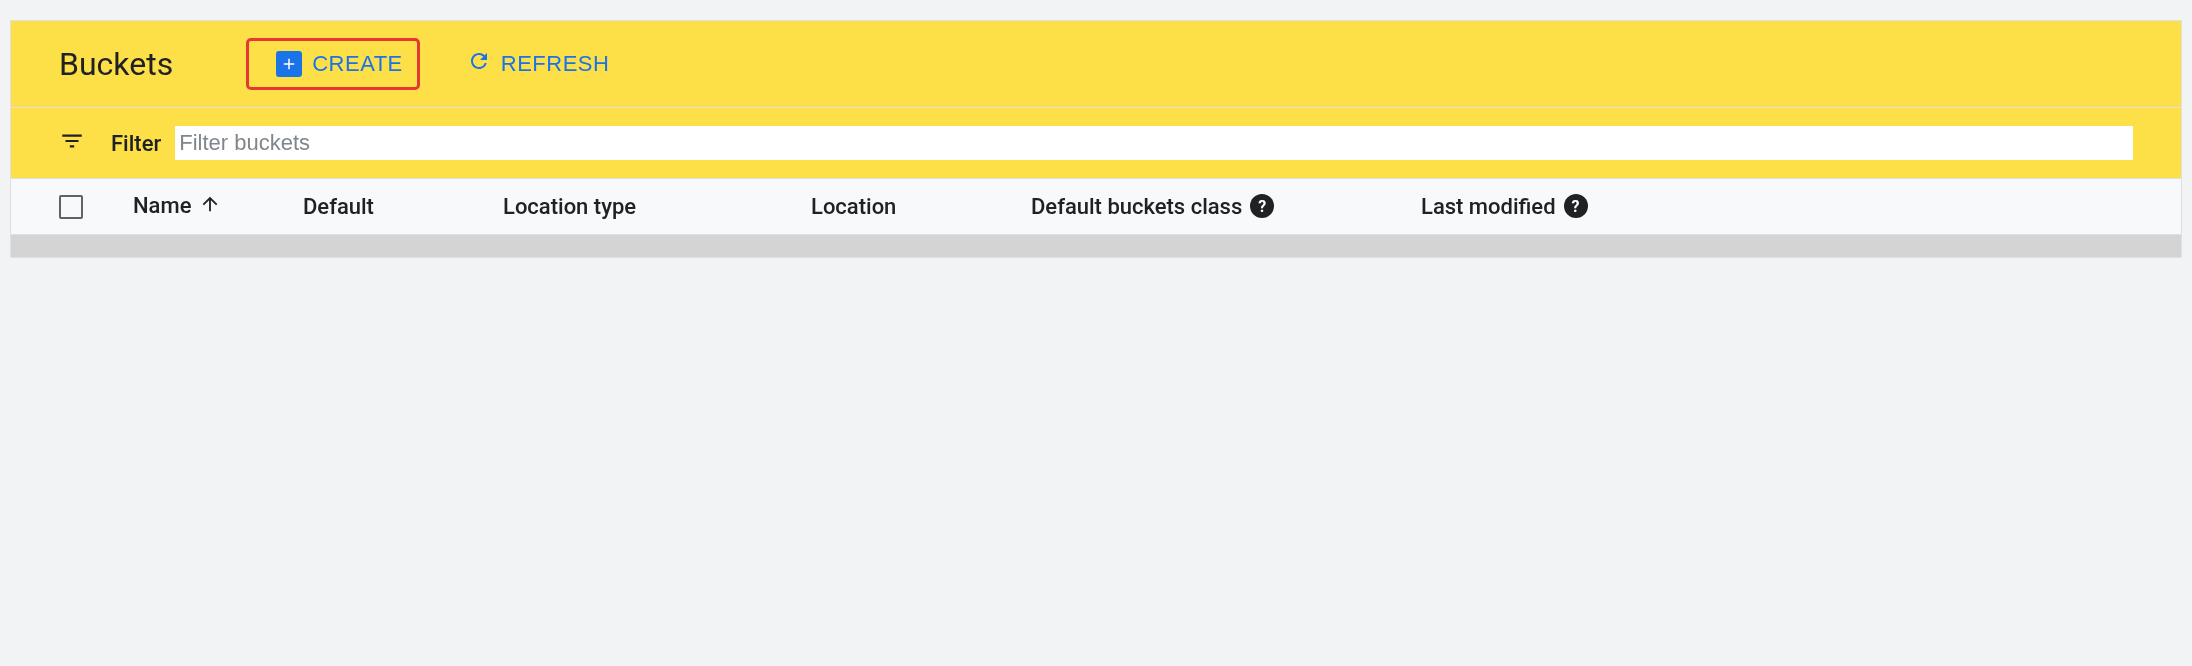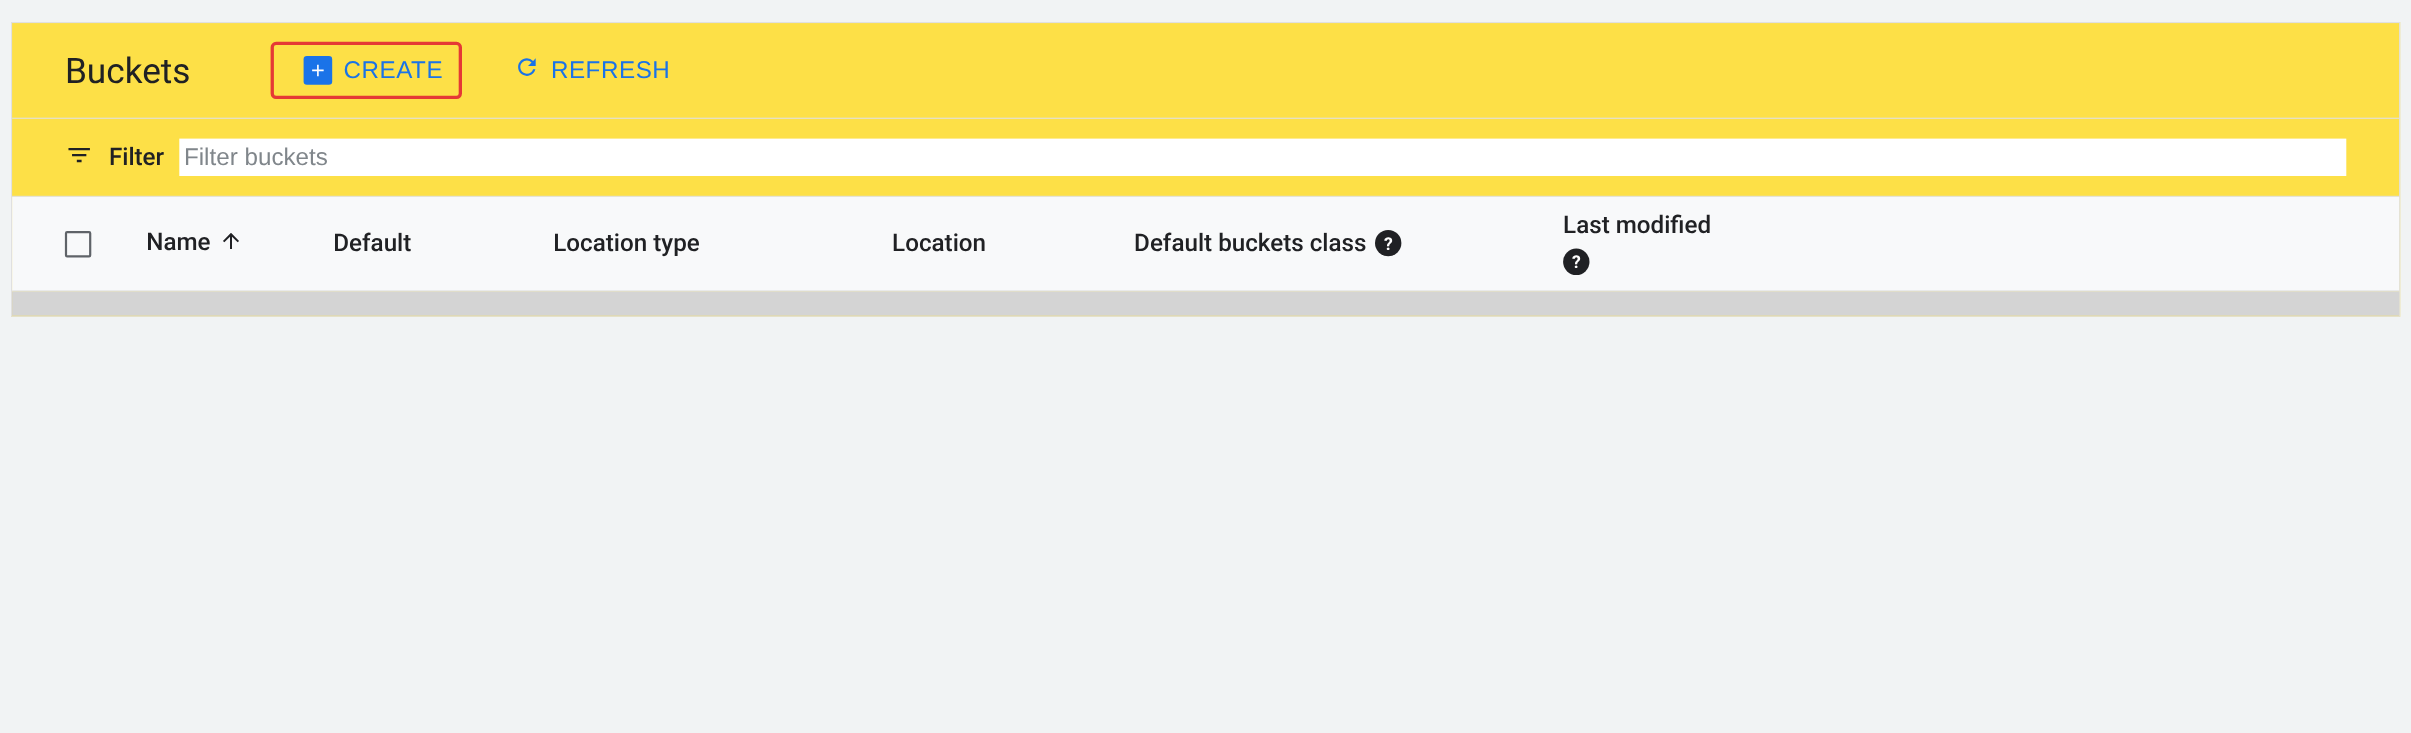--- a/index.html
+++ b/index.html
@@ -70,20 +70,21 @@
       gap: 14px;
       border-bottom: 1px solid #e0e0e0;
     }
     .filter-icon svg {
       fill: #202124;
     }
     .filter-label {
       font-size: 22px;
       font-weight: 500;
       color: #202124;
+      margin-left: 12px;
     }
     .filter-input {
       border: none;
       outline: none;
       font-size: 22px;
       color: #5f6368;
       flex: 1;
       padding: 4px;
     }
     .filter-input::placeholder {
@@ -113,21 +114,21 @@
       font-size: 22px;
       font-weight: 500;
       color: #202124;
       cursor: pointer;
     }
     .col-name { width: 150px; }
     .col-created { width: 180px; }
     .col-location-type { width: 240px; }
     .col-location { width: 200px; margin-left: 48px; }
     .col-storage-class { width: 370px; }
-    .col-last-modified { width: 220px; flex-direction: column; }
+    .col-last-modified { width: 220px; }
     .sort-arrow svg {
       fill: #202124;
     }
     .help-icon {
       width: 24px;
       height: 24px;
       background: #202124;
       border-radius: 50%;
       display: flex;
       align-items: center;

